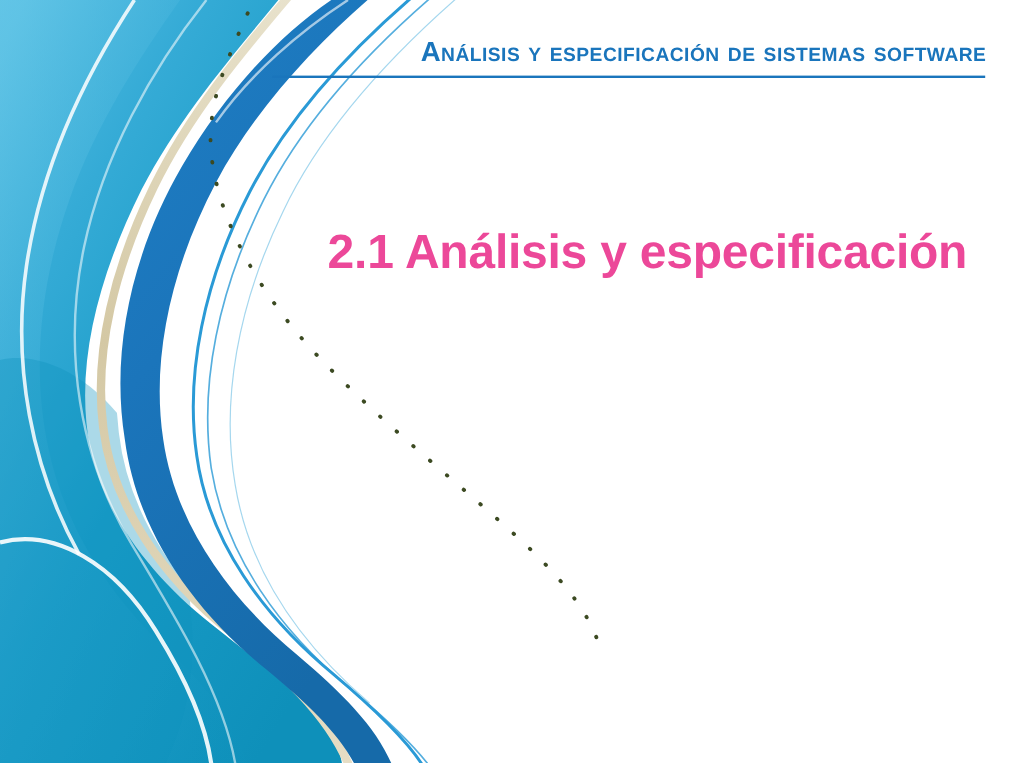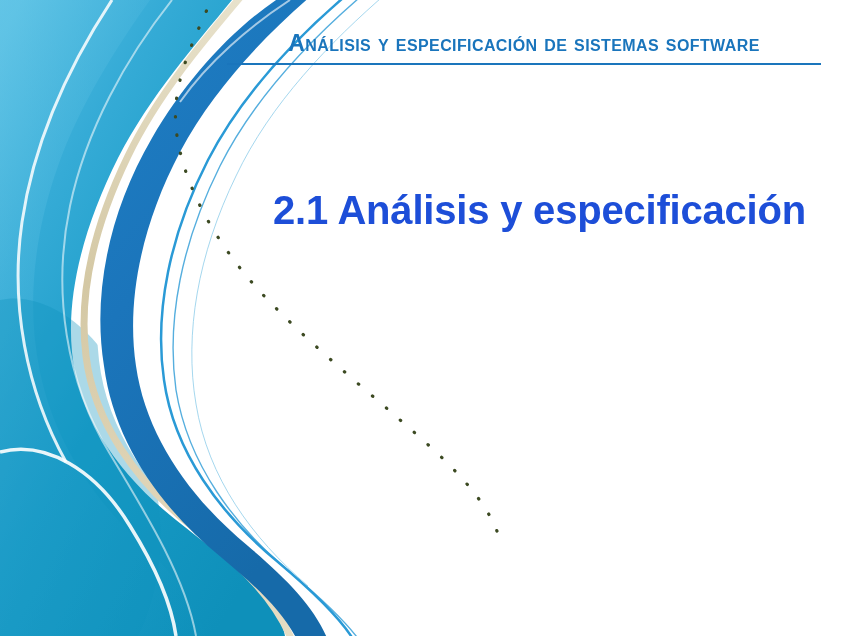--- a/index.html
+++ b/index.html
@@ -23,21 +23,21 @@
     top: 0;
     width: 848px;
     height: 636px;
     pointer-events: none;
   }
   .slide-header {
     position: absolute;
     left: 226px;
     top: 30px;
     width: 596px;
-    text-align: center;
+    text-align: right;
     color: #1a75bc;
     font-family: "Liberation Sans", sans-serif;
     font-size: 23px;
     font-weight: bold;
     font-variant: small-caps;
     letter-spacing: 0.4px;
     line-height: 1.15;
     white-space: nowrap;
   }
   .slide-header-rule {
@@ -47,21 +47,21 @@
     width: 594px;
     height: 2px;
     background: #1a75bc;
   }
   .slide-title {
     position: absolute;
     left: 205px;
     top: 186px;
     width: 601px;
     text-align: right;
-    color: #1d4ed8;
+    color: #ec4899;
     font-family: "Liberation Sans", sans-serif;
     font-size: 40px;
     font-weight: bold;
     line-height: 1.22;
     letter-spacing: -0.2px;
   }
 </style>
 </head>
 <body>
 

